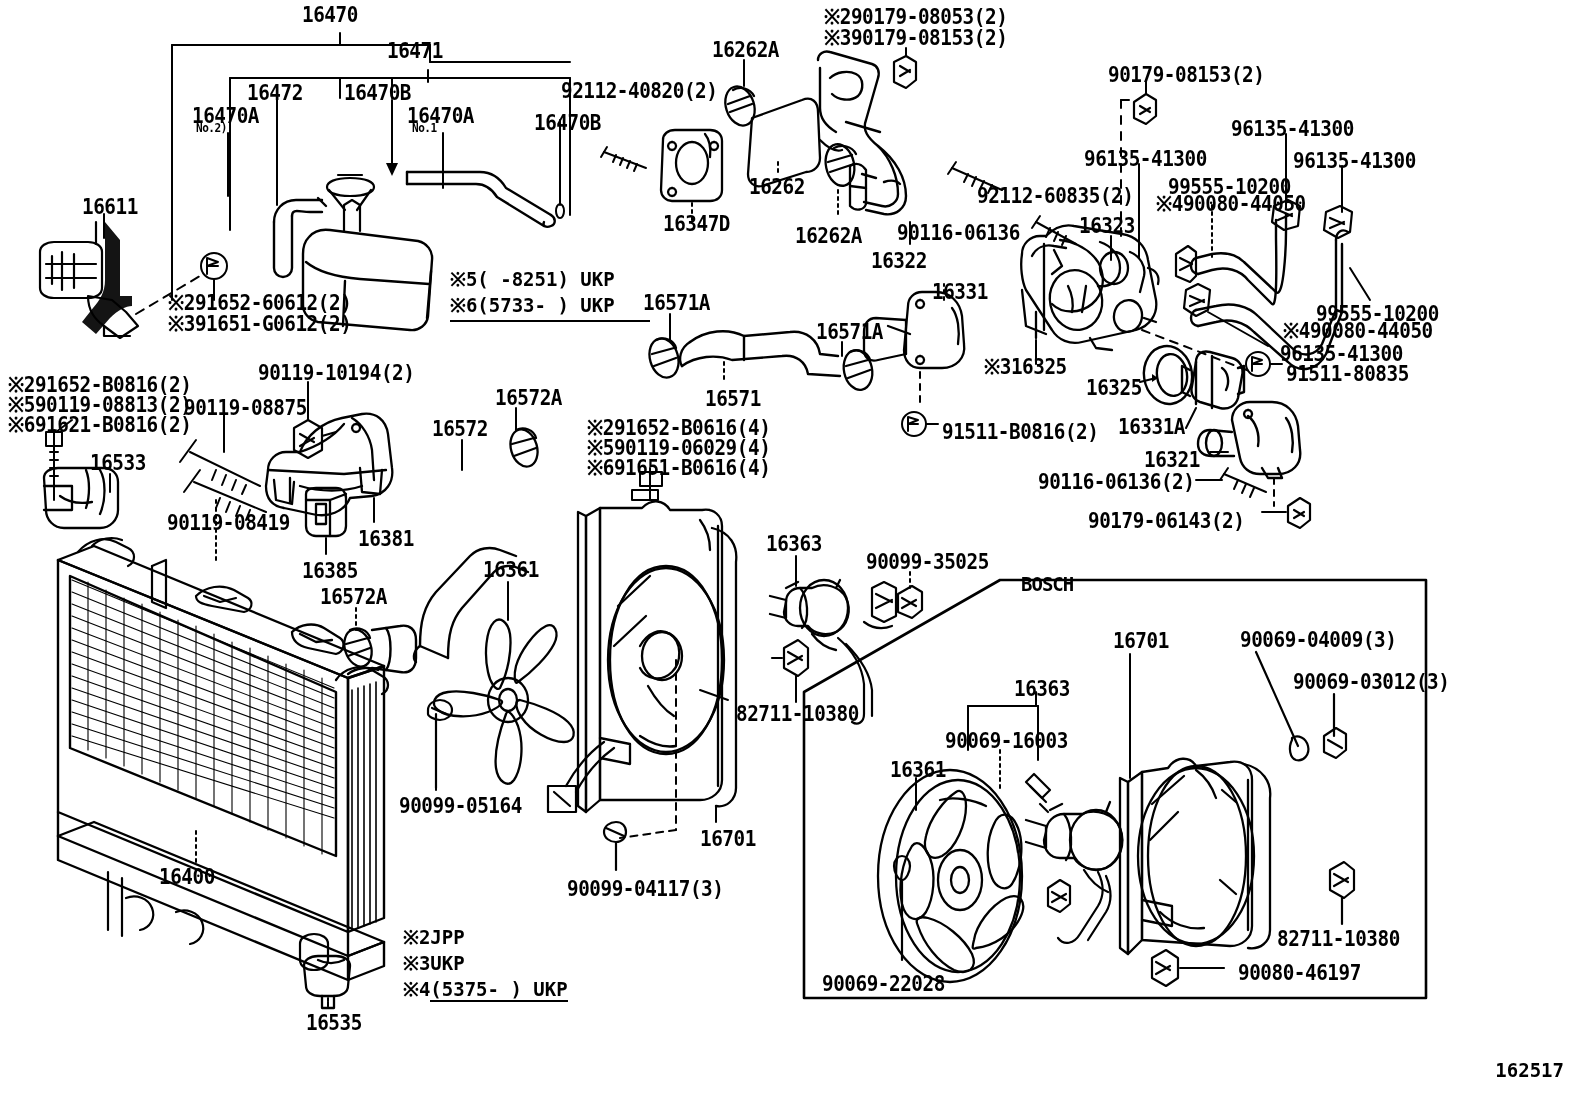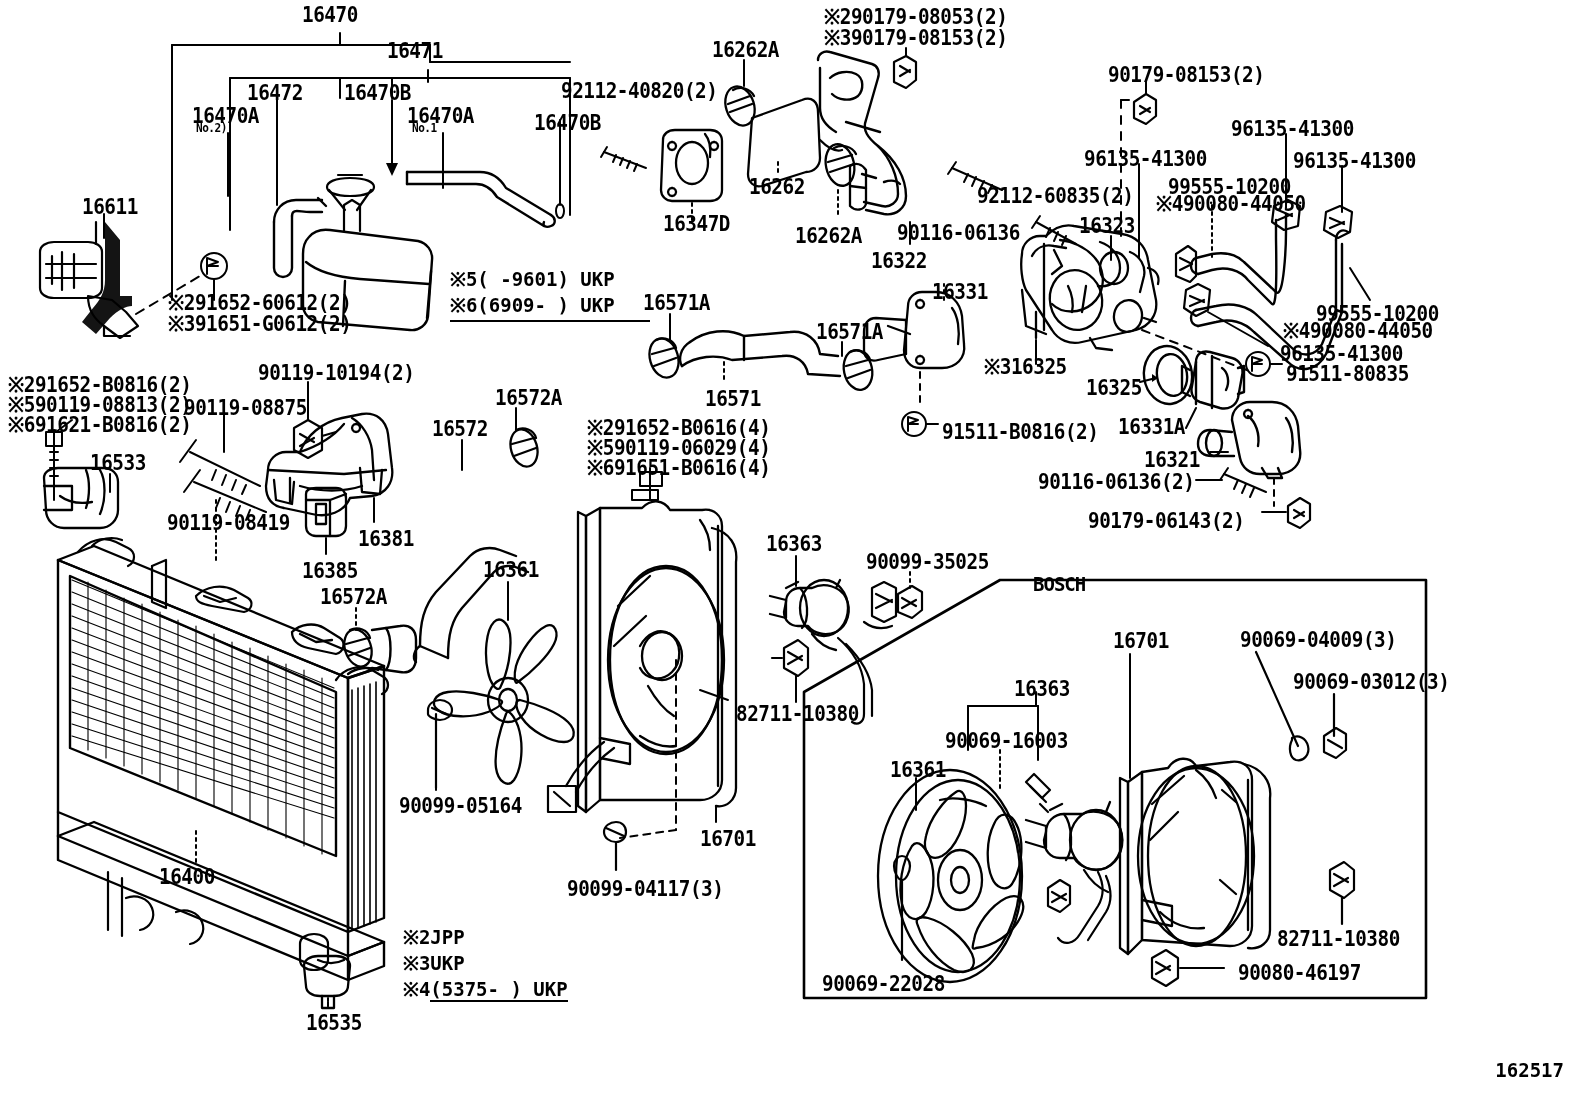--- a/index.html
+++ b/index.html
@@ -57,21 +57,20 @@
   }
   .legend-row { display: flex; align-items: baseline; white-space: nowrap; }
   .legend-under { border-bottom: 2px solid #000; }
   .bosch-text {
     position: absolute;
     font-family: "DejaVu Sans Mono", "Liberation Mono", monospace;
     font-weight: bold;
     font-size: 19px;
     letter-spacing: -1px;
     color: #000;
-    margin-left: 12px;
   }
 </style>
 </head>
 <body>
 
 <div id="sheet">
 
   <svg id="artwork" viewBox="0 0 1592 1099" xmlns="http://www.w3.org/2000/svg">
     <g fill="none" stroke="#000" stroke-width="2" stroke-linejoin="round" stroke-linecap="round">
 
@@ -932,25 +931,25 @@
       <div class="lbl" style="left: 8px; top: 394px;"><span class="astnum">※5</span><span>90119-08813(2)</span></div>
       <div class="lbl" style="left: 8px; top: 414px;"><span class="astnum">※6</span><span>91621-B0816(2)</span></div>
       <div class="lbl" style="left: 587px; top: 417px;"><span class="astnum">※2</span><span>91652-B0616(4)</span></div>
       <div class="lbl" style="left: 587px; top: 437px;"><span class="astnum">※5</span><span>90119-06029(4)</span></div>
       <div class="lbl" style="left: 587px; top: 457px;"><span class="astnum">※6</span><span>91651-B0616(4)</span></div>
     </div>
 
   <div class="legend-box" style="left:450px; top:266px; font-size:19px;">
     <div class="legend-row">
       <span class="ast">※5</span>
-      <span>(       -9601) UKP</span>
+      <span>(       -8251) UKP</span>
     </div>
     <div class="legend-row">
       <span class="ast">※6</span>
-      <span>(6909-        ) UKP</span>
+      <span>(5733-        ) UKP</span>
     </div>
     <div style="width:200px;border-bottom:2px solid #000;margin-top:2px;"></div>
   </div>
 
   <div class="legend-box" style="left:403px; top:924px; font-size:19px;">
     <div class="legend-row">
       <span class="ast">※2</span>
       <span>JPP</span>
     </div>
     <div class="legend-row">

